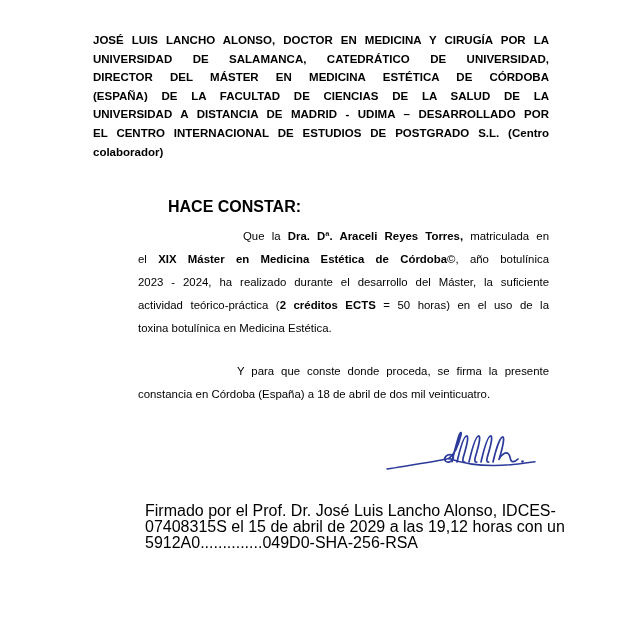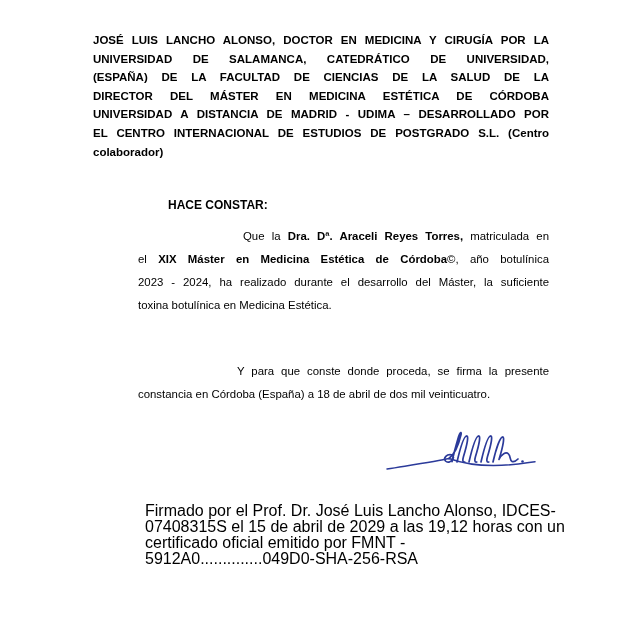--- a/index.html
+++ b/index.html
@@ -13,21 +13,21 @@
     overflow: hidden;
   }
   .abs { position: absolute; }
 
   .header {
     left: 93px; top: 31px; width: 456px;
     font-size: 11.5px; font-weight: 700; line-height: 18.6px;
   }
   .salutation {
     left: 168px; top: 198px;
-    font-size: 12px; font-weight: 700;
+    font-size: 16px; font-weight: 700;
   }
   .para {
     left: 138px; width: 411px;
     font-size: 11.4px; line-height: 23px;
   }
   .p1 { top: 225px; }
   .p2 { top: 360px; }
 
   .line { min-height: 1em; }
   .just { text-align: justify; text-align-last: justify; }
@@ -42,33 +42,34 @@
   }
 </style>
 </head>
 <body>
 
 <div class="page">
 
   <div class="abs header">
       <div class="line just">JOSÉ LUIS LANCHO ALONSO, DOCTOR EN MEDICINA Y CIRUGÍA POR LA</div>
       <div class="line just">UNIVERSIDAD DE SALAMANCA, CATEDRÁTICO DE UNIVERSIDAD,</div>
+      <div class="line just">DIRECTOR DEL MÁSTER EN MEDICINA ESTÉTICA DE CÓRDOBA</div>
       <div class="line just">(ESPAÑA) DE LA FACULTAD DE CIENCIAS DE LA SALUD DE LA</div>
-      <div class="line just">DIRECTOR DEL MÁSTER EN MEDICINA ESTÉTICA DE CÓRDOBA</div>
       <div class="line just">UNIVERSIDAD A DISTANCIA DE MADRID - UDIMA – DESARROLLADO POR</div>
       <div class="line just">EL CENTRO INTERNACIONAL DE ESTUDIOS DE POSTGRADO S.L. (Centro</div>
       <div class="line">colaborador)</div>
     </div>
 
   <div class="abs salutation">HACE CONSTAR:</div>
 
   <div class="abs para p1">
       <div class="line just" style="text-indent: 105px;"><span>Que la </span><span class="b">Dra. Dª. Araceli Reyes Torres,</span><span> matriculada en</span></div>
       <div class="line just"><span>el </span><span class="b">XIX Máster en Medicina Estética de Córdoba</span><span>©, año botulínica</span></div>
       <div class="line just"><span>2023 - 2024, ha realizado durante el desarrollo del Máster, la suficiente</span></div>
+      <div class="line just"><span>actividad teórico-práctica (</span><span class="b">2 créditos ECTS</span><span> = 50 horas) en el uso de la</span></div>
       <div class="line"><span>toxina botulínica en Medicina Estética.</span></div>
     </div>
 
   <div class="abs para p2">
       <div class="line just" style="text-indent: 99px;"><span>Y para que conste donde proceda, se firma la presente</span></div>
       <div class="line"><span>constancia en Córdoba (España) a 18 de abril de dos mil veinticuatro.</span></div>
     </div>
 
   <svg class="abs sig" id="signature" viewBox="0 0 160 48" fill="none" stroke-linecap="round" stroke-linejoin="round">
     <path stroke-width="1.5" d="M 4 41 C 35 36, 55 33, 66 30.5 C 88 38.5, 118 39, 146 34.5 L 152 33.8" stroke="#2b3a9a"></path>
@@ -77,17 +78,16 @@
     <path stroke-width="1.7" d="M 74 34 C 77 21, 81 8.5, 83.5 8 C 85.8 7.5, 84.5 15.5, 80.5 28.5 C 79.3 32.4, 79.6 34.4, 81.8 34" stroke="#2b3a9a"></path>
     <path stroke-width="1.7" d="M 86 34 C 89 21, 93 8.5, 95.5 8 C 97.8 7.5, 96.5 15.5, 92.5 28.5 C 91.3 32.4, 91.6 34.4, 93.8 34" stroke="#2b3a9a"></path>
     <path stroke-width="1.7" d="M 98 34 C 101 21, 105 8.5, 107.5 8 C 109.8 7.5, 108.5 15.5, 104.5 28.5 C 103.3 32.4, 103.6 34.4, 105.8 34" stroke="#2b3a9a"></path>
     <path stroke-width="1.7" d="M 110 34 C 113 21, 117 9.5, 119.5 9 C 121.8 8.5, 120.3 17.5, 116 31.5 C 118.5 26, 123 23.5, 125.5 26 C 128 28.5, 126.5 32.5, 129 33.5 C 131 34.3, 133.5 32.5, 135 31" stroke="#2b3a9a"></path>
     <circle cx="139.5" cy="33.5" r="1.3" stroke="none" fill="#2b3a9a"></circle>
   </svg>
 
   <div class="abs footer">
       <div class="line">Firmado por el Prof. Dr. José Luis Lancho Alonso, IDCES-</div>
       <div class="line">07408315S el 15 de abril de 2029 a las 19,12 horas con un</div>
-      <div class="line">certificado oficial emitido por FMNT -</div>
       <div class="line">5912A0..............049D0-SHA-256-RSA</div>
     </div>
 
 </div>
 
 </body></html>

